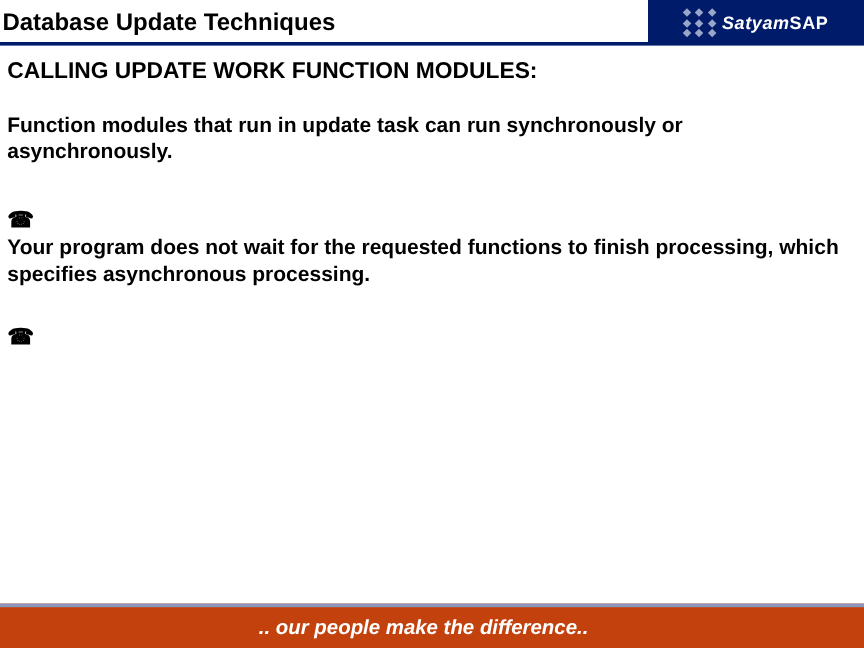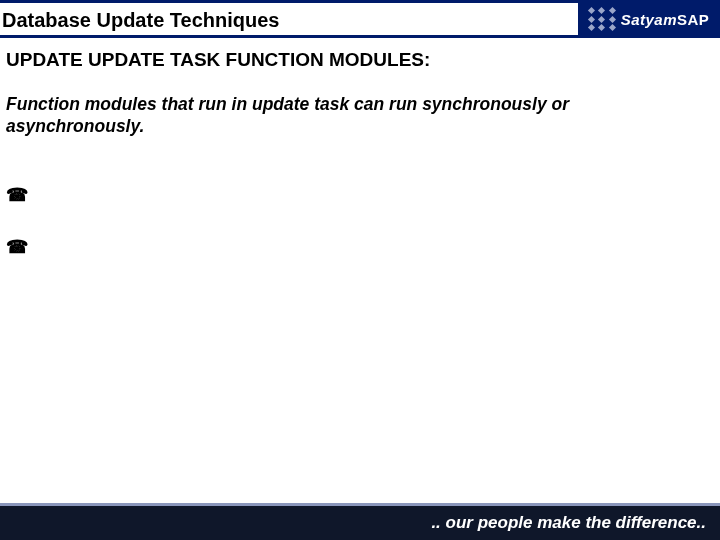--- a/index.html
+++ b/index.html
@@ -20,40 +20,40 @@
     flex-direction: column;
   }
   .header-bar {
     display: flex;
     align-items: stretch;
     height: 38px;
   }
   .title-wrap {
     flex: 1;
     display: flex;
-    flex-direction: column;
+    flex-direction: row;
   }
   .title-blue {
     background: #001b6a;
     height: 3px;
   }
   .title-text {
     background: #ffffff;
     color: #000;
     font-weight: bold;
     font-size: 20px;
     padding: 2px 4px 0 2px;
     line-height: 1.1;
     border-bottom: 3px solid #001b6a;
     flex: 1;
     display: flex;
     align-items: center;
   }
   .logo-block {
-    width: 142px;
+    width: 180px;
     background: #001b6a;
     display: flex;
     align-items: center;
     justify-content: center;
     gap: 6px;
     color: #fff;
   }
   .satyam-logo {
     width: 26px;
     height: 22px;
@@ -87,22 +87,21 @@
     font-size: 17.5px;
     line-height: 1.25;
   }
   .subtitle {
     font-weight: bold;
     font-size: 19px;
     margin: 2px 0 22px 0;
   }
   .para {
     font-weight: bold;
-    margin: 0 0 46px 0;
-    font-style: italic;
+    margin: 0 0 34px 0;
   }
   .bullet-block {
     margin: 0 0 30px 0;
   }
   .bullet-head {
     font-weight: bold;
     display: flex;
     align-items: center;
     gap: 12px;
     margin-bottom: 2px;
@@ -110,24 +109,24 @@
   .phone-icon {
     font-size: 18px;
     width: 20px;
     text-align: center;
   }
   .bullet-body {
     font-weight: bold;
   }
   .footer-bar {
     height: 34px;
-    background: #0f172a;
+    background: #c2410c;
     display: flex;
     align-items: center;
-    justify-content: flex-end;
+    justify-content: center;
     padding-right: 14px;
     border-top: 3px solid #8a96bb;
   }
   .footer-text {
     color: #fff;
     font-style: italic;
     font-weight: bold;
     font-size: 17px;
   }
 </style>
@@ -159,27 +158,28 @@
             <div class="d"></div>
           </div>
       </div>
       <span class="brand-text">
         <span>Satyam</span><span class="brand-sap">SAP</span>
       </span>
     </div>
   </div>
 
   <div class="content">
-    <div class="subtitle">UPDATE UPDATE TASK FUNCTION MODULES:</div>
+    <div class="subtitle">CALLING UPDATE WORK FUNCTION MODULES:</div>
     <div class="para">Function modules that run in update task can run synchronously or asynchronously.</div>
 
     <div class="bullet-block">
       <div class="bullet-head">
         <span class="phone-icon">☎</span>
       </div>
+      <div class="bullet-body">Your program does not wait for the requested functions to  finish  processing, which specifies asynchronous processing.</div>
     </div>
 
     <div class="bullet-block">
       <div class="bullet-head">
         <span class="phone-icon">☎</span>
       </div>
     </div>
   </div>
 
   <div class="footer-bar">

